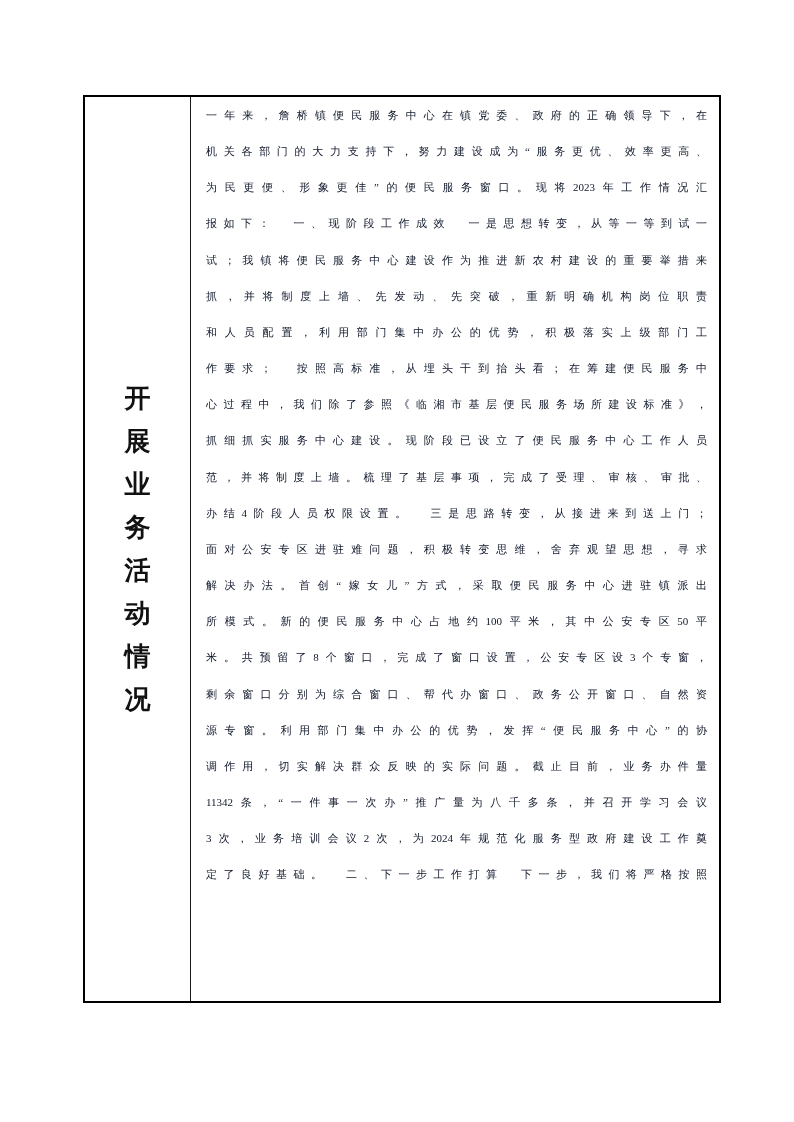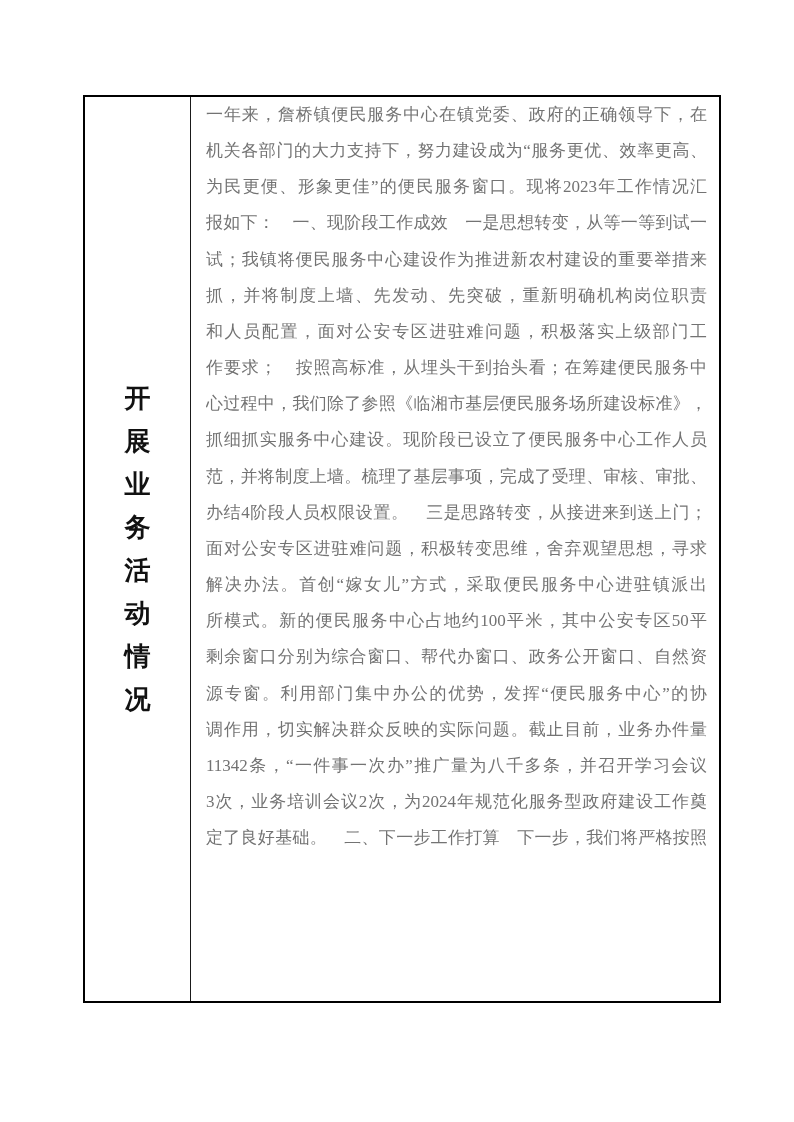--- a/index.html
+++ b/index.html
@@ -50,24 +50,24 @@
     color: #111111;
     letter-spacing: 0;
   }
   .content-cell {
     flex: 1 1 auto;
     box-sizing: border-box;
     padding: 0 12px 0 15px;
     overflow: hidden;
   }
   .text-line {
-    font-size: 17px;
+    font-size: 11px;
     line-height: 36.16px;
     height: 36.16px;
-    color: #737373;
+    color: #0f172a;
     text-align: justify;
     text-align-last: justify;
     overflow: hidden;
   }
 </style>
 </head>
 <body>
 
 <div class="page">
   <div class="report-table">
@@ -85,29 +85,30 @@
       </div>
 
     <div class="content-cell">
 
     <div class="text-line">一年来，詹桥镇便民服务中心在镇党委、政府的正确领导下，在</div>
         <div class="text-line">机关各部门的大力支持下，努力建设成为“服务更优、效率更高、</div>
         <div class="text-line">为民更便、形象更佳”的便民服务窗口。现将2023年工作情况汇</div>
         <div class="text-line">报如下：　一、现阶段工作成效　一是思想转变，从等一等到试一</div>
         <div class="text-line">试；我镇将便民服务中心建设作为推进新农村建设的重要举措来</div>
         <div class="text-line">抓，并将制度上墙、先发动、先突破，重新明确机构岗位职责</div>
-        <div class="text-line">和人员配置，面对公安专区进驻难问题，积极落实上级部门工</div>
+        <div class="text-line">和人员配置，利用部门集中办公的优势，积极落实上级部门工</div>
         <div class="text-line">作要求；　按照高标准，从埋头干到抬头看；在筹建便民服务中</div>
         <div class="text-line">心过程中，我们除了参照《临湘市基层便民服务场所建设标准》，</div>
         <div class="text-line">抓细抓实服务中心建设。现阶段已设立了便民服务中心工作人员</div>
         <div class="text-line">范，并将制度上墙。梳理了基层事项，完成了受理、审核、审批、</div>
         <div class="text-line">办结4阶段人员权限设置。　三是思路转变，从接进来到送上门；</div>
         <div class="text-line">面对公安专区进驻难问题，积极转变思维，舍弃观望思想，寻求</div>
         <div class="text-line">解决办法。首创“嫁女儿”方式，采取便民服务中心进驻镇派出</div>
         <div class="text-line">所模式。新的便民服务中心占地约100平米，其中公安专区50平</div>
+        <div class="text-line">米。共预留了8个窗口，完成了窗口设置，公安专区设3个专窗，</div>
         <div class="text-line">剩余窗口分别为综合窗口、帮代办窗口、政务公开窗口、自然资</div>
         <div class="text-line">源专窗。利用部门集中办公的优势，发挥“便民服务中心”的协</div>
         <div class="text-line">调作用，切实解决群众反映的实际问题。截止目前，业务办件量</div>
         <div class="text-line">11342条，“一件事一次办”推广量为八千多条，并召开学习会议</div>
         <div class="text-line">3次，业务培训会议2次，为2024年规范化服务型政府建设工作奠</div>
         <div class="text-line">定了良好基础。　二、下一步工作打算　下一步，我们将严格按照</div>
       </div>
 
   </div>
 </div>

